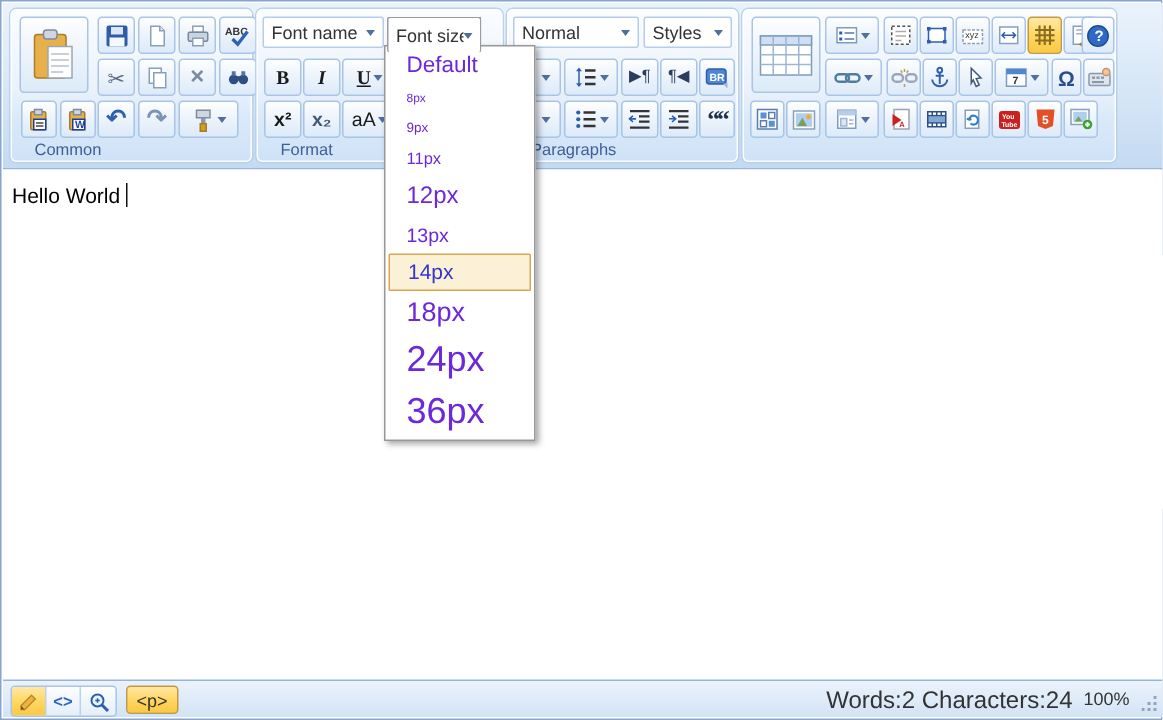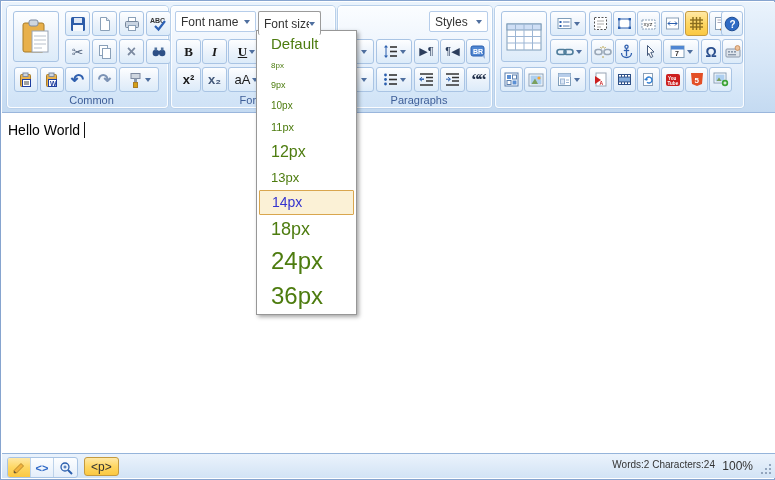--- a/index.html
+++ b/index.html
@@ -1,47 +1,47 @@
 <!DOCTYPE html>
 <html><head>
 <meta charset="utf-8">
 <style>
   html,body{margin:0;padding:0;}
   body{width:775px;height:480px;position:relative;font-family:"Liberation Sans",sans-serif;background:#fff;overflow:hidden;}
   .frame{position:absolute;inset:0;border:1px solid #86a4cf;box-sizing:border-box;}
   
   .toolbar{position:absolute;left:1px;top:1px;width:773px;height:111px;background:linear-gradient(#eaf3fc,#d6e6f7 55%,#c4daf1);border-bottom:1px solid #9ab6dc;box-sizing:border-box;}
   .group{position:absolute;top:4px;height:102px;border-radius:4px;background:linear-gradient(#fbfdff,#eaf2fc 52%,#d9e9f9 72%,#cfe2f6);box-shadow:inset 0 0 0 1px rgba(255,255,255,.9),0 0 0 1px #b9d0ea;}
-  .g-label{position:absolute;bottom:2px;left:4px;width:100%;text-align:center;font-size:11px;color:#3e5e98;}
+  .g-label{position:absolute;bottom:2px;left:16px;width:100%;font-size:11px;color:#3e5e98;}
   .btn{position:absolute;height:25px;width:25px;display:flex;align-items:center;justify-content:center;gap:2px;border:1px solid #a9c4e4;border-radius:3px;background:linear-gradient(#fdfeff,#ecf3fb 50%,#dcebf9);box-sizing:border-box;padding:0;cursor:default;}
   .btn.big{width:46px;height:51px;}
   .btn.active{background:linear-gradient(#ffe8a6,#fed763 50%,#fbc842);border-color:#c49a3f;}
   .arr{width:0;height:0;border-left:3.5px solid transparent;border-right:3.5px solid transparent;border-top:4px solid #4f6f9f;flex:0 0 auto;}
   .combo{position:absolute;height:21px;background:#fff;border:1px solid #b6cdea;border-radius:2px;display:flex;align-items:center;padding:0 5px;font-size:12px;color:#333;box-sizing:border-box;}
   .combo .clabel{flex:1 1 auto;white-space:nowrap;overflow:hidden;}
   .combo.open{height:24px;border-color:#9b9b9b;border-bottom:none;z-index:60;}
   .glyph{font-size:13px;color:#1a1a1a;line-height:1;}
   .serif{font-family:"Liberation Serif",serif;font-weight:bold;}
   
   .canvas{position:absolute;left:1px;top:112px;width:773px;height:342px;background:#fff;}
   .canvas .text{position:absolute;left:6px;top:9px;font-size:14px;color:#000;}
   .caret{display:inline-block;width:1px;height:16px;background:#111;margin-left:4px;vertical-align:-3px;}
   
   .statusbar{position:absolute;left:1px;bottom:1px;width:773px;height:25px;background:linear-gradient(#ebf3fc,#d2e3f5);border-top:1px solid #95b4da;box-sizing:border-box;}
   .mode-group{position:absolute;left:5px;top:3px;height:19px;display:flex;border:1px solid #a9c4e4;border-radius:3px;background:linear-gradient(#fdfeff,#e4eefa);overflow:hidden;}
   .mode-btn{width:23px;height:100%;display:flex;align-items:center;justify-content:center;border-right:1px solid #bcd2ea;box-sizing:border-box;}
   .mode-btn:last-child{border-right:none;}
   .mode-btn.active{background:linear-gradient(#ffe8a6,#fed763 50%,#fbc842);}
   .ptag-btn{position:absolute;left:82px;top:3px;height:19px;padding:0 6px;display:flex;align-items:center;background:linear-gradient(#ffe8a6,#fed763 50%,#fbc842);border:1px solid #c49a3f;border-radius:3px;font-size:12px;color:#333;box-sizing:border-box;}
-  .status-right{position:absolute;right:60px;top:5px;font-size:10px;color:#333;}
+  .status-right{position:absolute;right:60px;top:5px;font-size:16px;color:#333;}
   .status-zoom{position:absolute;right:22px;top:5px;font-size:12px;color:#333;}
   .grip{position:absolute;right:3px;bottom:3px;}
   
   .fs-panel{position:absolute;left:255px;top:29px;width:101px;background:#fff;border:1px solid #979797;box-shadow:2px 2px 4px rgba(0,0,0,.35);z-index:50;box-sizing:border-box;}
-  .fs-item{padding:5px 2px 6px 14px;line-height:1;color:#4d7c0f;white-space:nowrap;}
+  .fs-item{padding:5px 2px 6px 14px;line-height:1;color:#6d28d9;white-space:nowrap;}
   .fs-item.selected{margin:0 2px;padding:4px 1px 5px 12px;border:1px solid #d9a64e;background:#fbf1d6;color:#3434cf;border-radius:1px;}
   svg{display:block;}
   svg text{font-family:"Liberation Sans",sans-serif;}
 </style>
 </head>
 <body>
 
 <div class="frame">
 
   <div class="toolbar">
@@ -181,20 +181,24 @@
         <svg width="14" height="15" viewBox="0 0 14 15">
             <rect x="2" y="3" width="10" height="8" fill="#cfd6df" stroke="#7e8aa0"></rect>
             <rect x="1" y="11" width="12" height="3" fill="#ffd800"></rect>
           </svg>
         <span class="arr"></span>
       </div>
       <div class="g-label">Format</div>
     </div>
 
     <div class="group" style="left:336px;width:154px">
+      <div class="combo" style="left:4px;top:5px;width:84px">
+        <span class="clabel">Normal</span>
+        <span class="arr"></span>
+      </div>
       <div class="combo" style="left:91px;top:5px;width:59px">
         <span class="clabel">Styles</span>
         <span class="arr"></span>
       </div>
       <div class="btn" style="left:0px;top:33px;width:36px">
         <span style="width:14px"></span>
         <span class="arr"></span>
       </div>
       <div class="btn" style="left:38px;top:33px;width:36px">
         <svg width="15" height="15" viewBox="0 0 15 15">
@@ -487,21 +491,20 @@
   </div>
 
   <div class="canvas">
     <div class="text"><span>Hello World</span><span class="caret"></span></div>
   </div>
 
   <div class="fs-panel">
       <div class="fs-item" style="font-size: 15px;">Default</div>
       <div class="fs-item" style="font-size: 8px;">8px</div>
       <div class="fs-item" style="font-size: 9px;">9px</div>
-      <div class="fs-item" style="font-size: 10px;">10px</div>
       <div class="fs-item" style="font-size: 11px;">11px</div>
       <div class="fs-item" style="font-size: 16px;">12px</div>
       <div class="fs-item" style="font-size: 13px;">13px</div>
       <div class="fs-item selected" style="font-size: 14px;">14px</div>
       <div class="fs-item" style="font-size: 18px;">18px</div>
       <div class="fs-item" style="font-size: 24px;">24px</div>
       <div class="fs-item" style="font-size: 24px;">36px</div>
     </div>
 
   <div class="statusbar">

